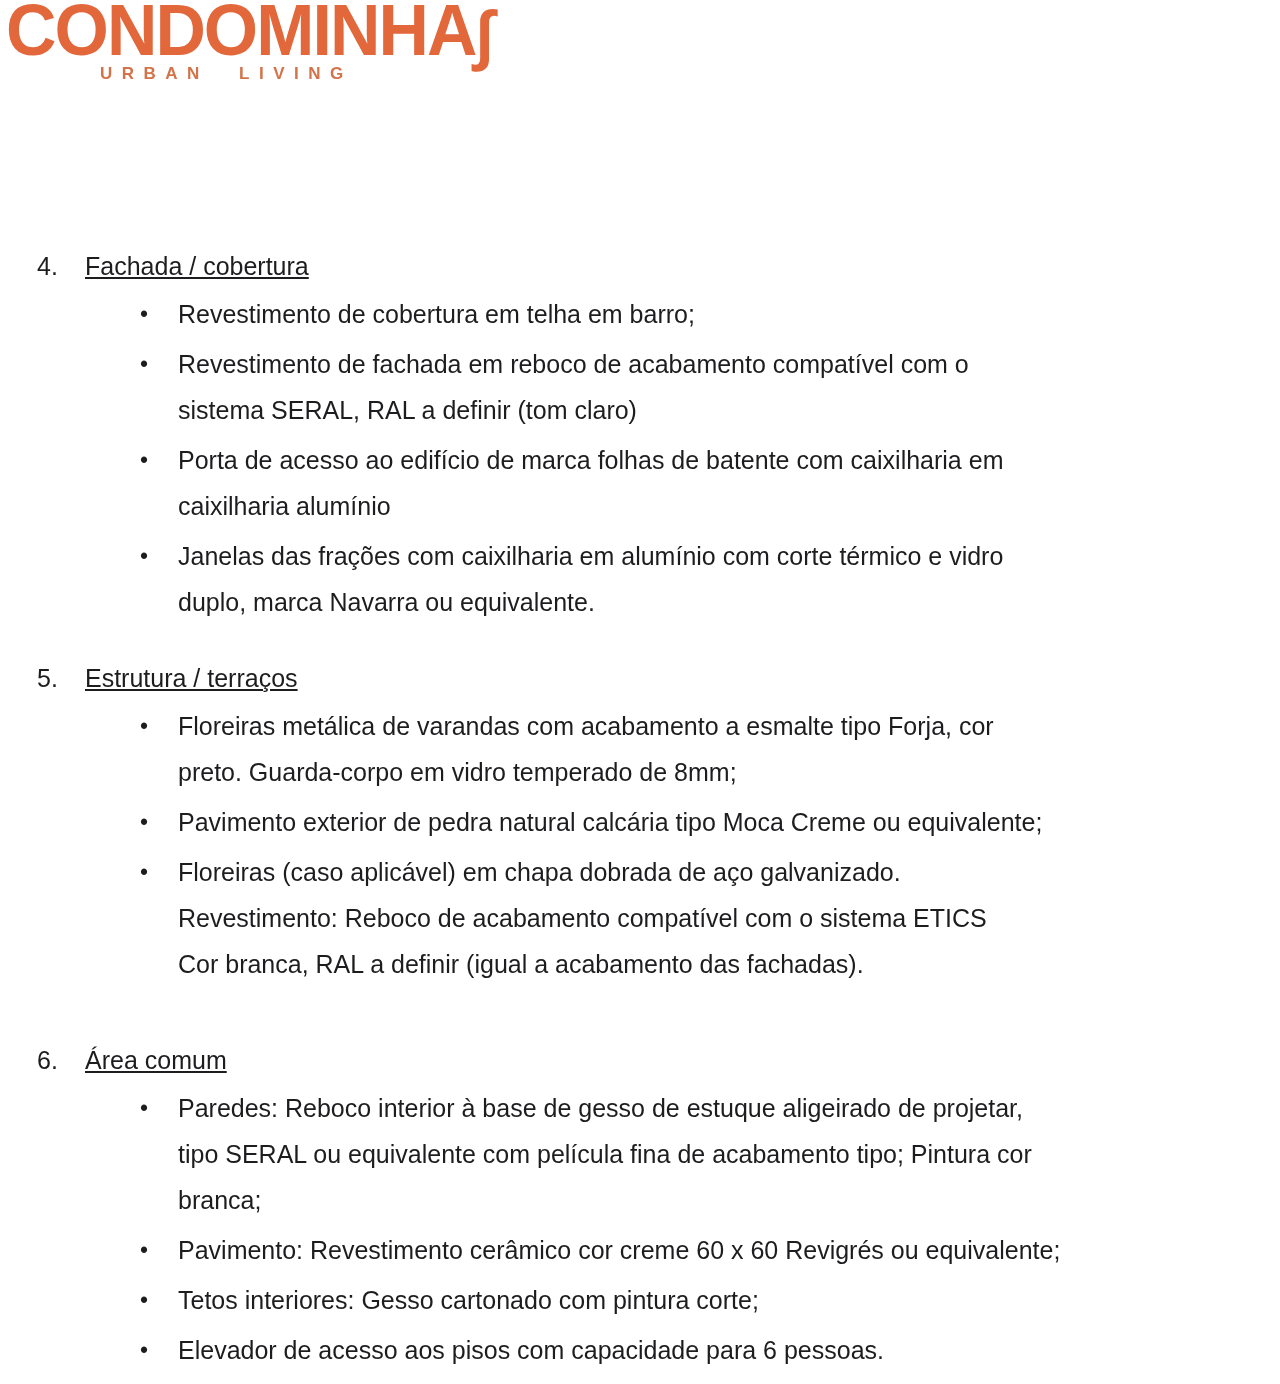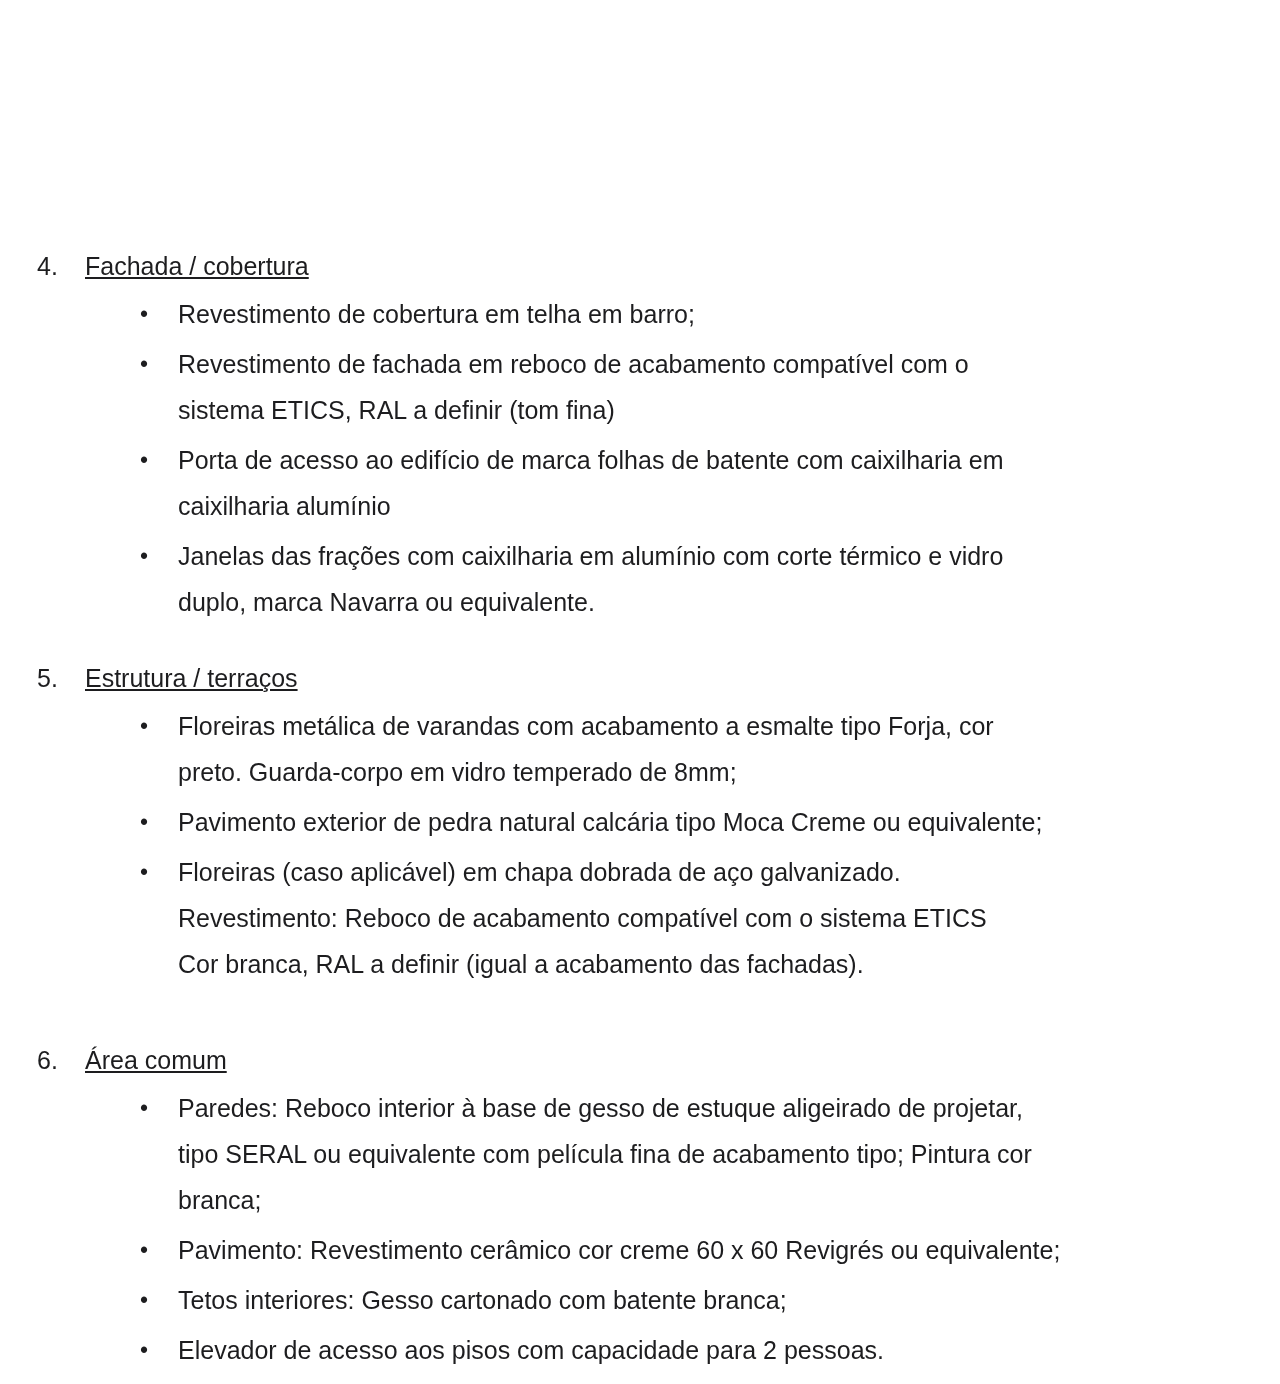--- a/index.html
+++ b/index.html
@@ -100,37 +100,43 @@
     flex: 1;
     max-width: 1075px;
     white-space: pre-line;
   }
 </style>
 </head>
 <body>
 
 <div class="page">
 
+  <header class="logo">
+    <div class="logo-word">
+      <span>CONDOMINHA</span><span class="logo-s">∫</span>
+    </div>
+    <div class="logo-tagline">URBAN LIVING</div>
+  </header>
 
   <main class="content">
   <section class="doc-section">
     <div class="section-heading">
       <span class="section-number">4.</span>
       <span class="section-title">Fachada / cobertura</span>
     </div>
     <ul class="bullets">
   <li class="bullet-item">
     <span class="bullet-dot">•</span>
     <span class="bullet-text">Revestimento de cobertura em telha em barro;</span>
   </li>
 
   <li class="bullet-item">
     <span class="bullet-dot">•</span>
     <span class="bullet-text">Revestimento de fachada em reboco de acabamento compatível com o
-sistema ETICS, RAL a definir (tom fina)</span>
+sistema SERAL, RAL a definir (tom claro)</span>
   </li>
 
   <li class="bullet-item">
     <span class="bullet-dot">•</span>
     <span class="bullet-text">Porta de acesso ao edifício de marca folhas de batente com caixilharia em
 caixilharia alumínio</span>
   </li>
 
   <li class="bullet-item">
     <span class="bullet-dot">•</span>
@@ -179,24 +185,24 @@
 branca;</span>
   </li>
 
   <li class="bullet-item">
     <span class="bullet-dot">•</span>
     <span class="bullet-text">Pavimento: Revestimento cerâmico cor creme 60 x 60 Revigrés ou equivalente;</span>
   </li>
 
   <li class="bullet-item">
     <span class="bullet-dot">•</span>
-    <span class="bullet-text">Tetos interiores: Gesso cartonado com batente branca;</span>
-  </li>
-
-  <li class="bullet-item">
-    <span class="bullet-dot">•</span>
-    <span class="bullet-text">Elevador de acesso aos pisos com capacidade para 2 pessoas.</span>
+    <span class="bullet-text">Tetos interiores: Gesso cartonado com pintura corte;</span>
+  </li>
+
+  <li class="bullet-item">
+    <span class="bullet-dot">•</span>
+    <span class="bullet-text">Elevador de acesso aos pisos com capacidade para 6 pessoas.</span>
   </li>
 </ul>
   </section>
 </main>
 
 </div>
 
 </body></html>

